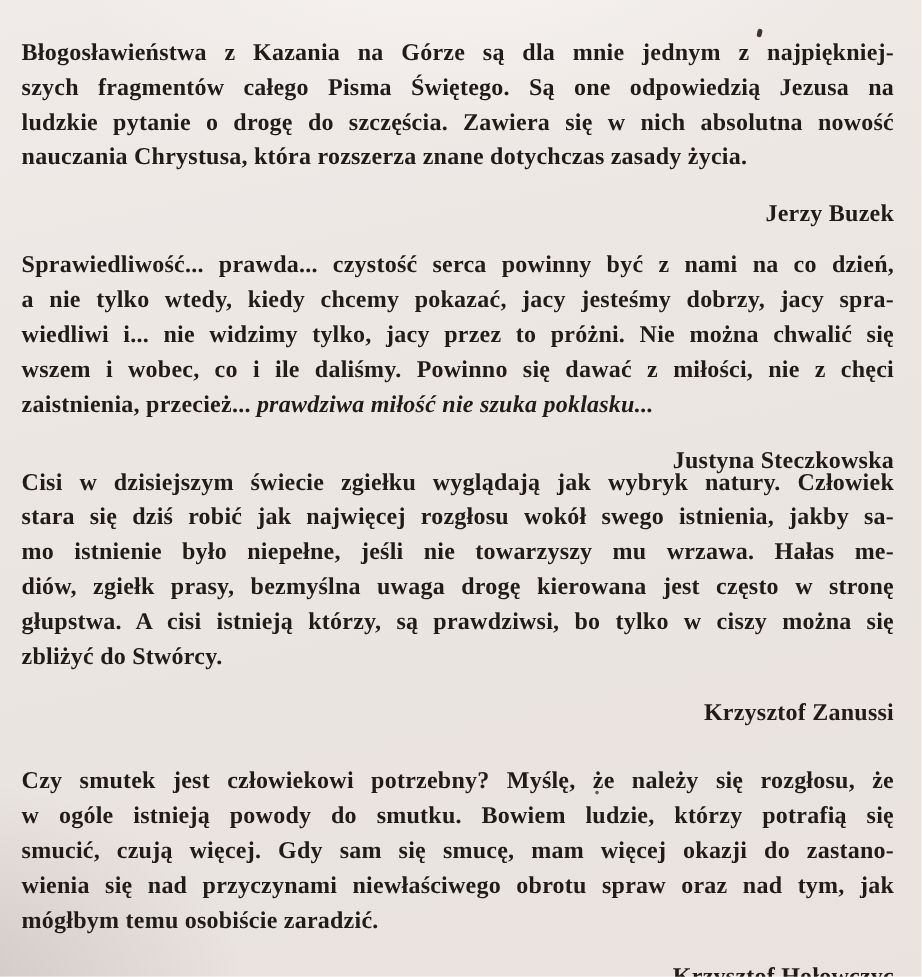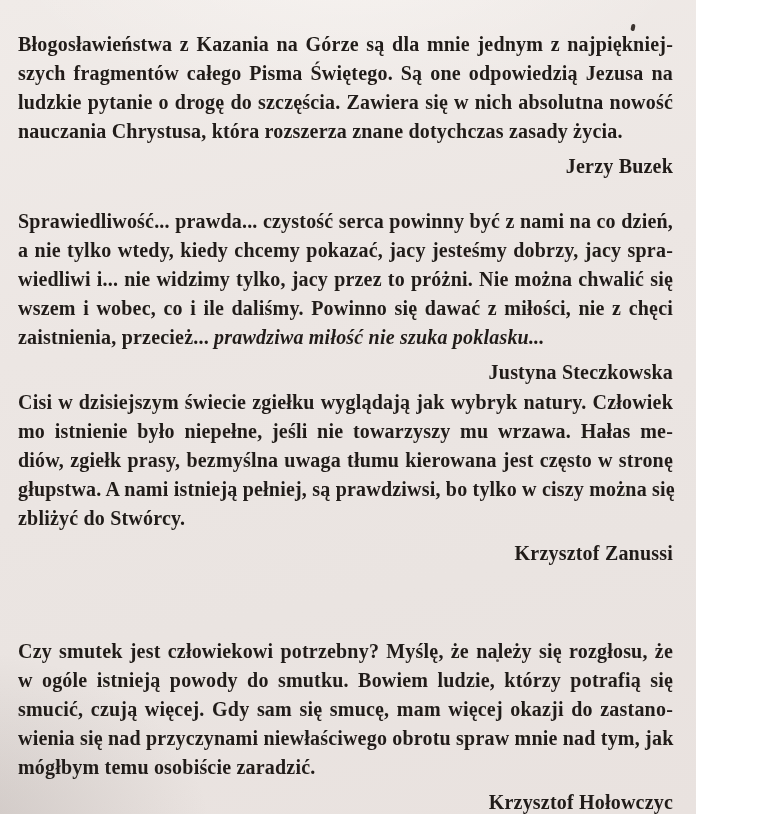--- a/index.html
+++ b/index.html
@@ -7,21 +7,21 @@
     padding: 0;
   }
   body {
     width: 768px;
     height: 814px;
     overflow: hidden;
     font-family: "Liberation Serif", "DejaVu Serif", serif;
   }
   .page {
     position: relative;
-    width: 696px;
+    width: 768px;
     height: 814px;
     background:
       radial-gradient(ellipse 420px 300px at -6% 102%, rgba(110,100,96,0.22), rgba(110,100,96,0) 60%),
       radial-gradient(ellipse 500px 260px at 50% -8%, rgba(255,253,251,0.5), rgba(255,253,251,0) 70%),
       linear-gradient(168deg, #f0ebe8 0%, #ece6e3 38%, #eae4e1 70%, #e9e2df 100%);
     color: #211c19;
   }
   .quote {
     position: absolute;
     left: 18px;
@@ -43,21 +43,21 @@
   }
   .jline.lastline {
     text-align: right;
     text-align-last: left;
     -moz-text-align-last: left;
   }
   .em {
     font-style: italic;
   }
   .author {
-    margin-top: 6px;
+    margin-top: 18px;
     font-size: 20px;
     font-weight: 700;
     line-height: 29px;
     letter-spacing: 0.2px;
     text-align: right;
   }
   .speck {
     position: absolute;
     background: #3c3531;
     border-radius: 50%;
@@ -98,29 +98,30 @@
     <div class="jline">Sprawiedliwość... prawda... czystość serca powinny być z nami na co dzień,</div>
     <div class="jline">a nie tylko wtedy, kiedy chcemy pokazać, jacy jesteśmy dobrzy, jacy spra-</div>
     <div class="jline">wiedliwi i... nie widzimy tylko, jacy przez to próżni. Nie można chwalić się</div>
     <div class="jline">wszem i wobec, co i ile daliśmy. Powinno się dawać z miłości, nie z chęci</div>
     <div class="jline lastline"><span>zaistnienia, przecież... </span><span class="em">prawdziwa miłość nie szuka poklasku...</span></div>
     <div class="author">Justyna Steczkowska</div>
   </section>
 
   <section class="quote q3">
     <div class="jline">Cisi w dzisiejszym świecie zgiełku wyglądają jak wybryk natury. Człowiek</div>
+    <div class="jline">stara się dziś robić jak najwięcej rozgłosu wokół swego istnienia, jakby sa-</div>
     <div class="jline">mo istnienie było niepełne, jeśli nie towarzyszy mu wrzawa. Hałas me-</div>
-    <div class="jline">diów, zgiełk prasy, bezmyślna uwaga tłumu kierowana jest często w stronę</div>
-    <div class="jline">głupstwa. A nami istnieją pełniej, są prawdziwsi, bo tylko w ciszy można się</div>
+    <div class="jline">diów, zgiełk prasy, bezmyślna uwaga drogę kierowana jest często w stronę</div>
+    <div class="jline">głupstwa. A cisi istnieją którzy, są prawdziwsi, bo tylko w ciszy można się</div>
     <div class="jline lastline">zbliżyć do Stwórcy.</div>
     <div class="author">Krzysztof Zanussi</div>
   </section>
 
   <section class="quote q4">
     <div class="jline">Czy smutek jest człowiekowi potrzebny? Myślę, że należy się rozgłosu, że</div>
     <div class="jline">w ogóle istnieją powody do smutku. Bowiem ludzie, którzy potrafią się</div>
     <div class="jline">smucić, czują więcej. Gdy sam się smucę, mam więcej okazji do zastano-</div>
-    <div class="jline">wienia się nad przyczynami niewłaściwego obrotu spraw mnie nad tym, jak</div>
+    <div class="jline">wienia się nad przyczynami niewłaściwego obrotu spraw oraz nad tym, jak</div>
     <div class="jline lastline">mógłbym temu osobiście zaradzić.</div>
     <div class="author">Krzysztof Hołowczyc</div>
   </section>
 
 </div>
 
 </body></html>

